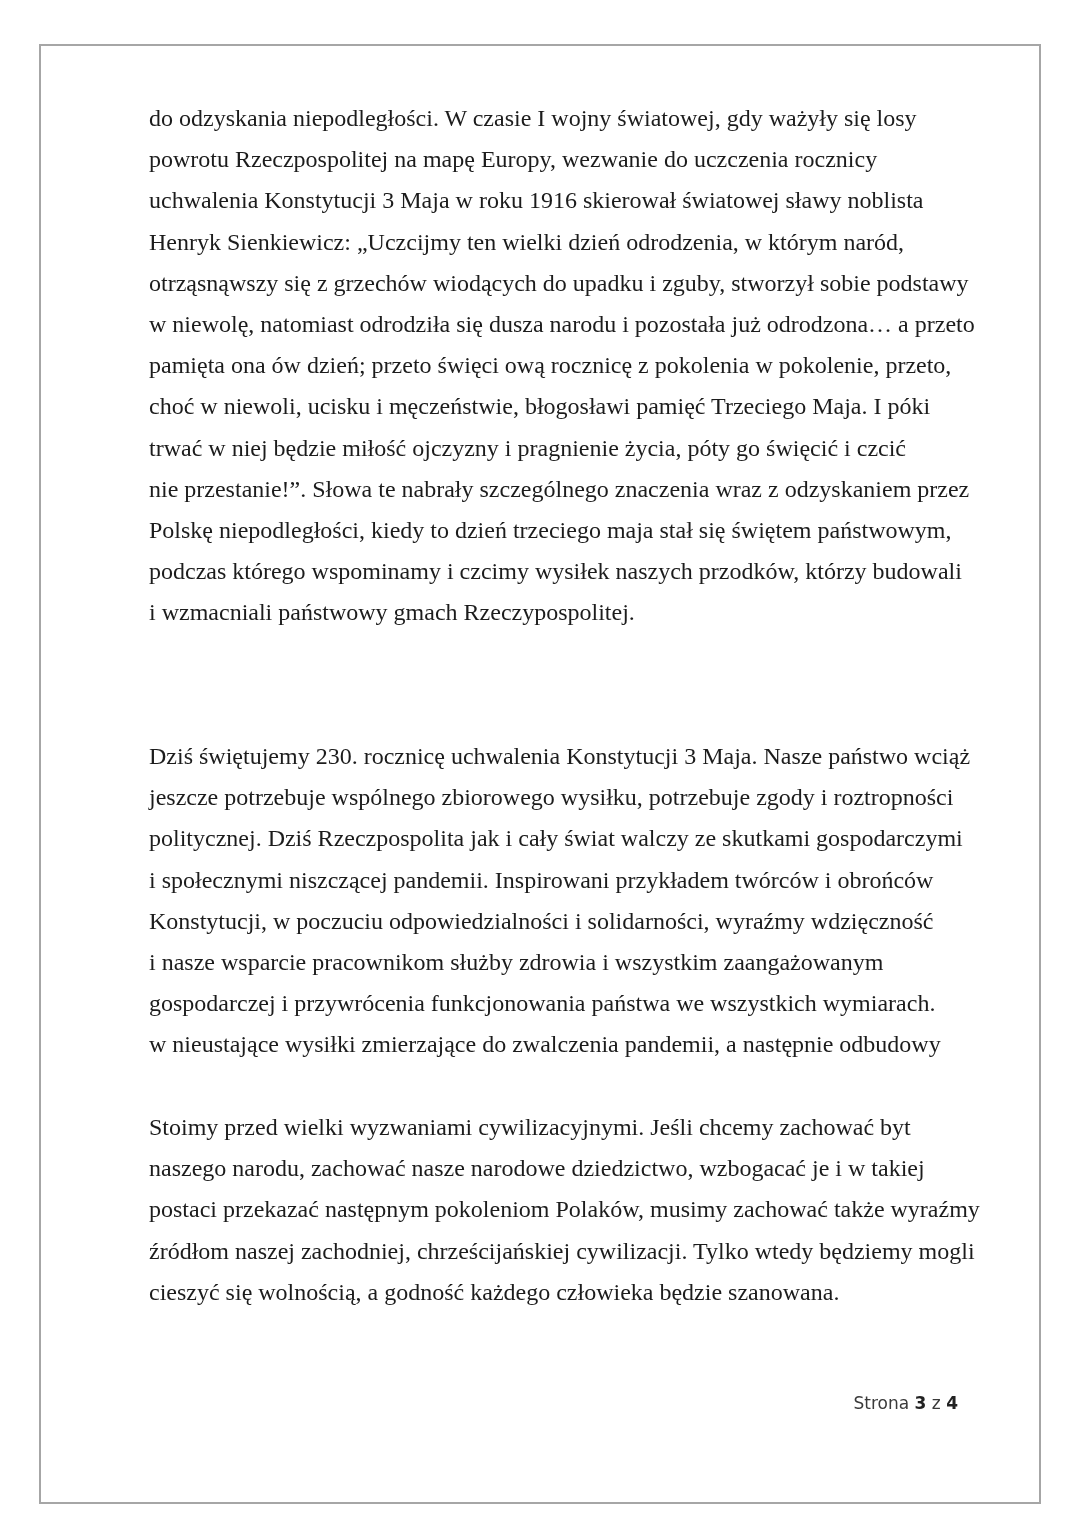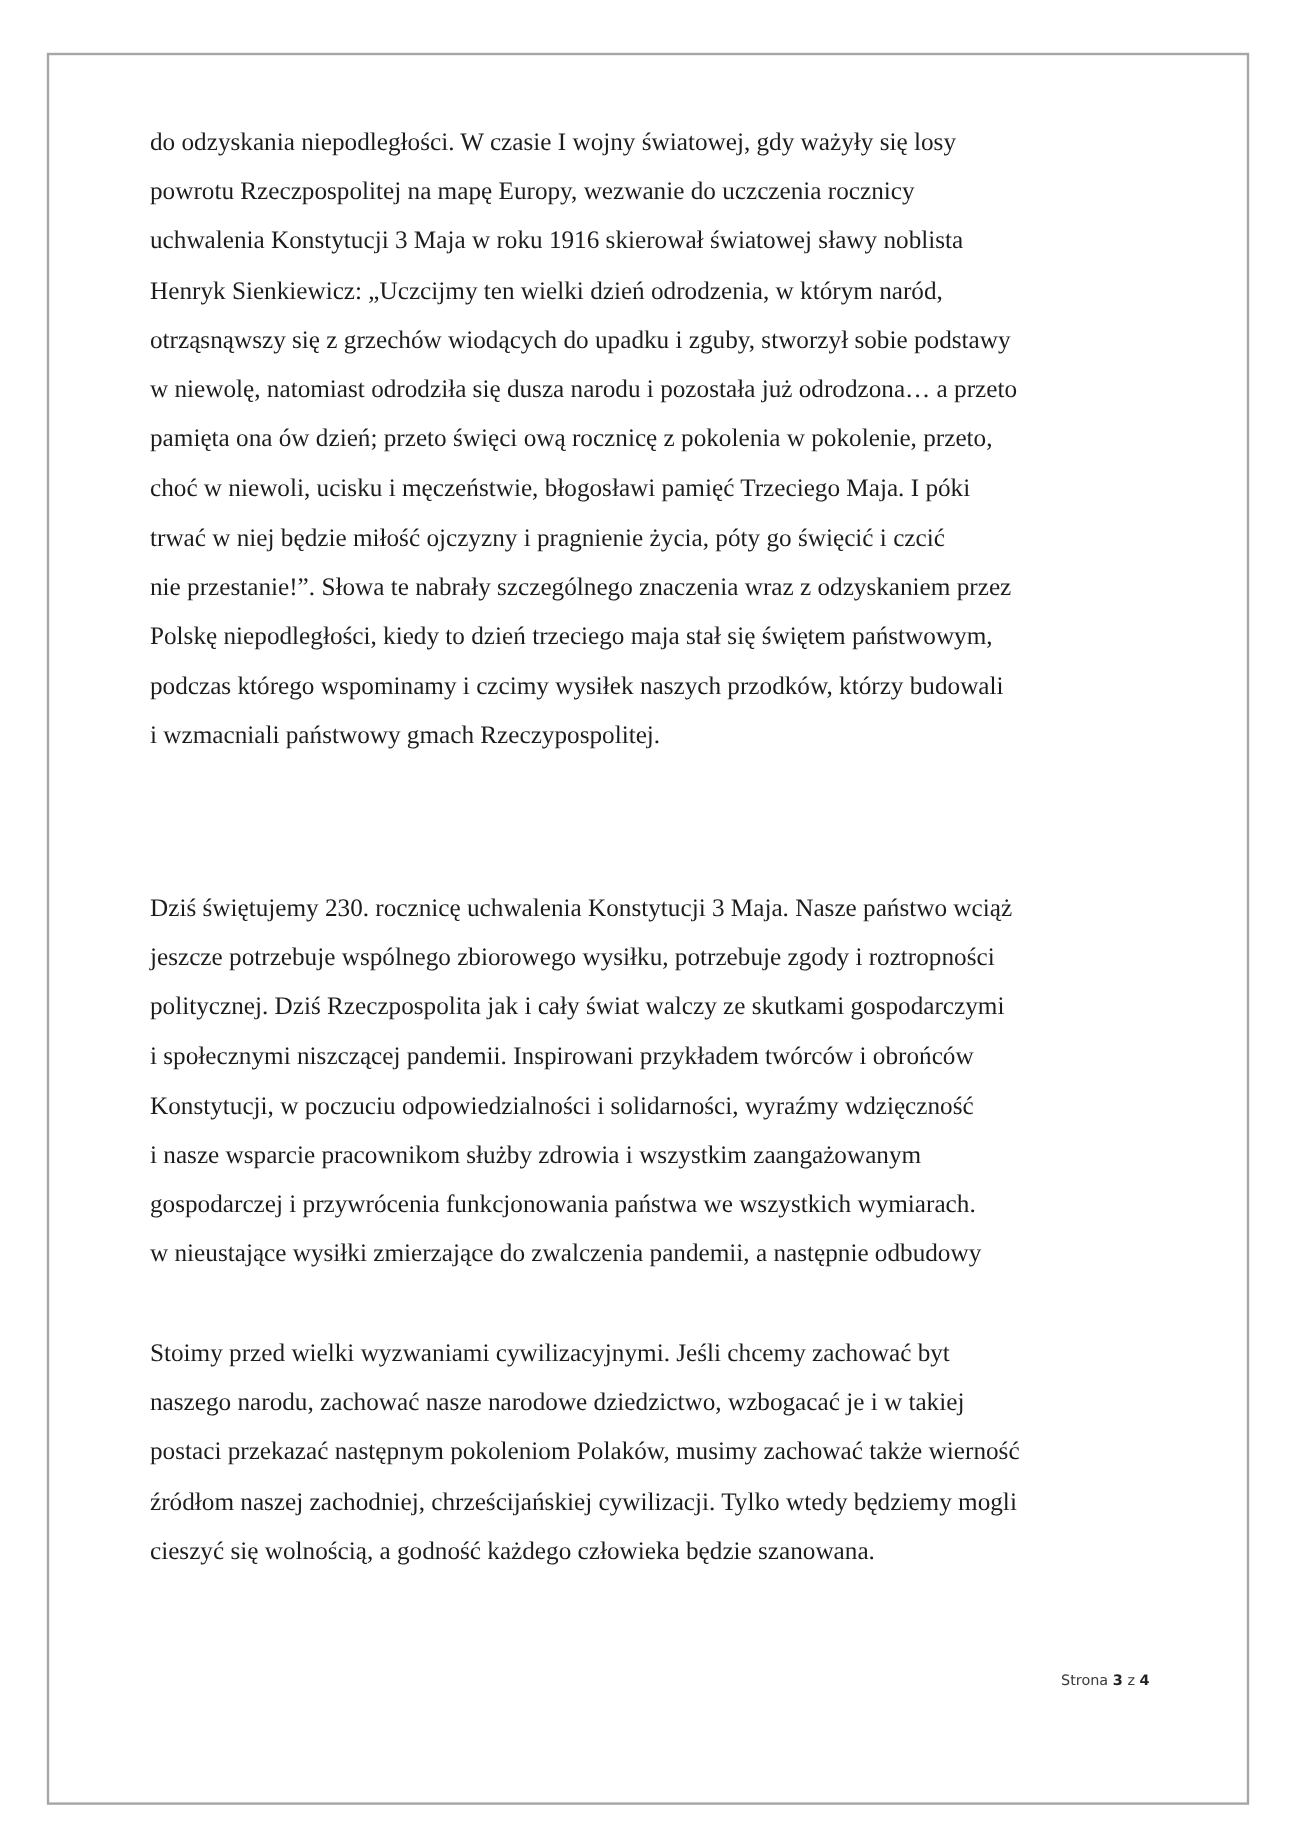--- a/index.html
+++ b/index.html
@@ -27,38 +27,39 @@
     }
     .text-block {
       position: absolute;
       left: 125px;
       width: 832px;
     }
     .line {
       display: block;
       height: 41.2px;
       line-height: 41.2px;
-      font-size: 21px;
+      font-size: 24px;
       text-align: justify;
       text-align-last: justify;
       white-space: nowrap;
       overflow: visible;
+      margin-left: 24px;
     }
     .line.last {
       text-align-last: left;
     }
     #para-1 { top: 98px; }
     #para-2 { top: 736px; }
     #para-3 { top: 1107px; }
     .footer {
       position: absolute;
       right: 122px;
       top: 1393px;
       font-family: "DejaVu Sans", "Liberation Sans", sans-serif;
-      font-size: 12px;
+      font-size: 17px;
       color: #3a3a3a;
     }
     .footer b {
       font-weight: bold;
       color: #222;
     }
   </style>
 </head>
 <body>
 
@@ -87,21 +88,21 @@
   <span class="line" style="white-space: nowrap; text-align-last: left;"><span style="white-space: nowrap; word-spacing: 0px;">i społecznymi niszczącej pandemii. Inspirowani przykładem twórców i obrońców</span></span>
   <span class="line" style="white-space: nowrap; text-align-last: left;"><span style="white-space: nowrap; word-spacing: 0px;">Konstytucji, w poczuciu odpowiedzialności i solidarności, wyraźmy wdzięczność</span></span>
   <span class="line" style="white-space: nowrap; text-align-last: left;"><span style="white-space: nowrap; word-spacing: 0px;">i nasze wsparcie pracownikom służby zdrowia i wszystkim zaangażowanym</span></span>
   <span class="line last">gospodarczej i przywrócenia funkcjonowania państwa we wszystkich wymiarach.</span>
   <span class="line" style="white-space: nowrap; text-align-last: left;"><span style="white-space: nowrap; word-spacing: 0px;">w nieustające wysiłki zmierzające do zwalczenia pandemii, a następnie odbudowy</span></span>
 </div>
 
 <div class="text-block" id="para-3">
   <span class="line" style="white-space: nowrap; text-align-last: left;"><span style="white-space: nowrap; word-spacing: 0px;">Stoimy przed wielki wyzwaniami cywilizacyjnymi. Jeśli chcemy zachować byt</span></span>
   <span class="line" style="white-space: nowrap; text-align-last: left;"><span style="white-space: nowrap; word-spacing: 0px;">naszego narodu, zachować nasze narodowe dziedzictwo, wzbogacać je i w takiej</span></span>
-  <span class="line" style="white-space: nowrap; text-align-last: left;"><span style="white-space: nowrap; word-spacing: 0px;">postaci przekazać następnym pokoleniom Polaków, musimy zachować także wierność</span></span>
+  <span class="line" style="white-space: nowrap; text-align-last: left;"><span style="white-space: nowrap; word-spacing: 0px;">postaci przekazać następnym pokoleniom Polaków, musimy zachować także wyraźmy</span></span>
   <span class="line" style="white-space: nowrap; text-align-last: left;"><span style="white-space: nowrap; word-spacing: 0px;">źródłom naszej zachodniej, chrześcijańskiej cywilizacji. Tylko wtedy będziemy mogli</span></span>
   <span class="line last">cieszyć się wolnością, a godność każdego człowieka będzie szanowana.</span>
 </div>
 
 <div class="footer">
   <span>Strona</span>
   <b>3</b>
   <span>z</span>
   <b>4</b>
 </div>

